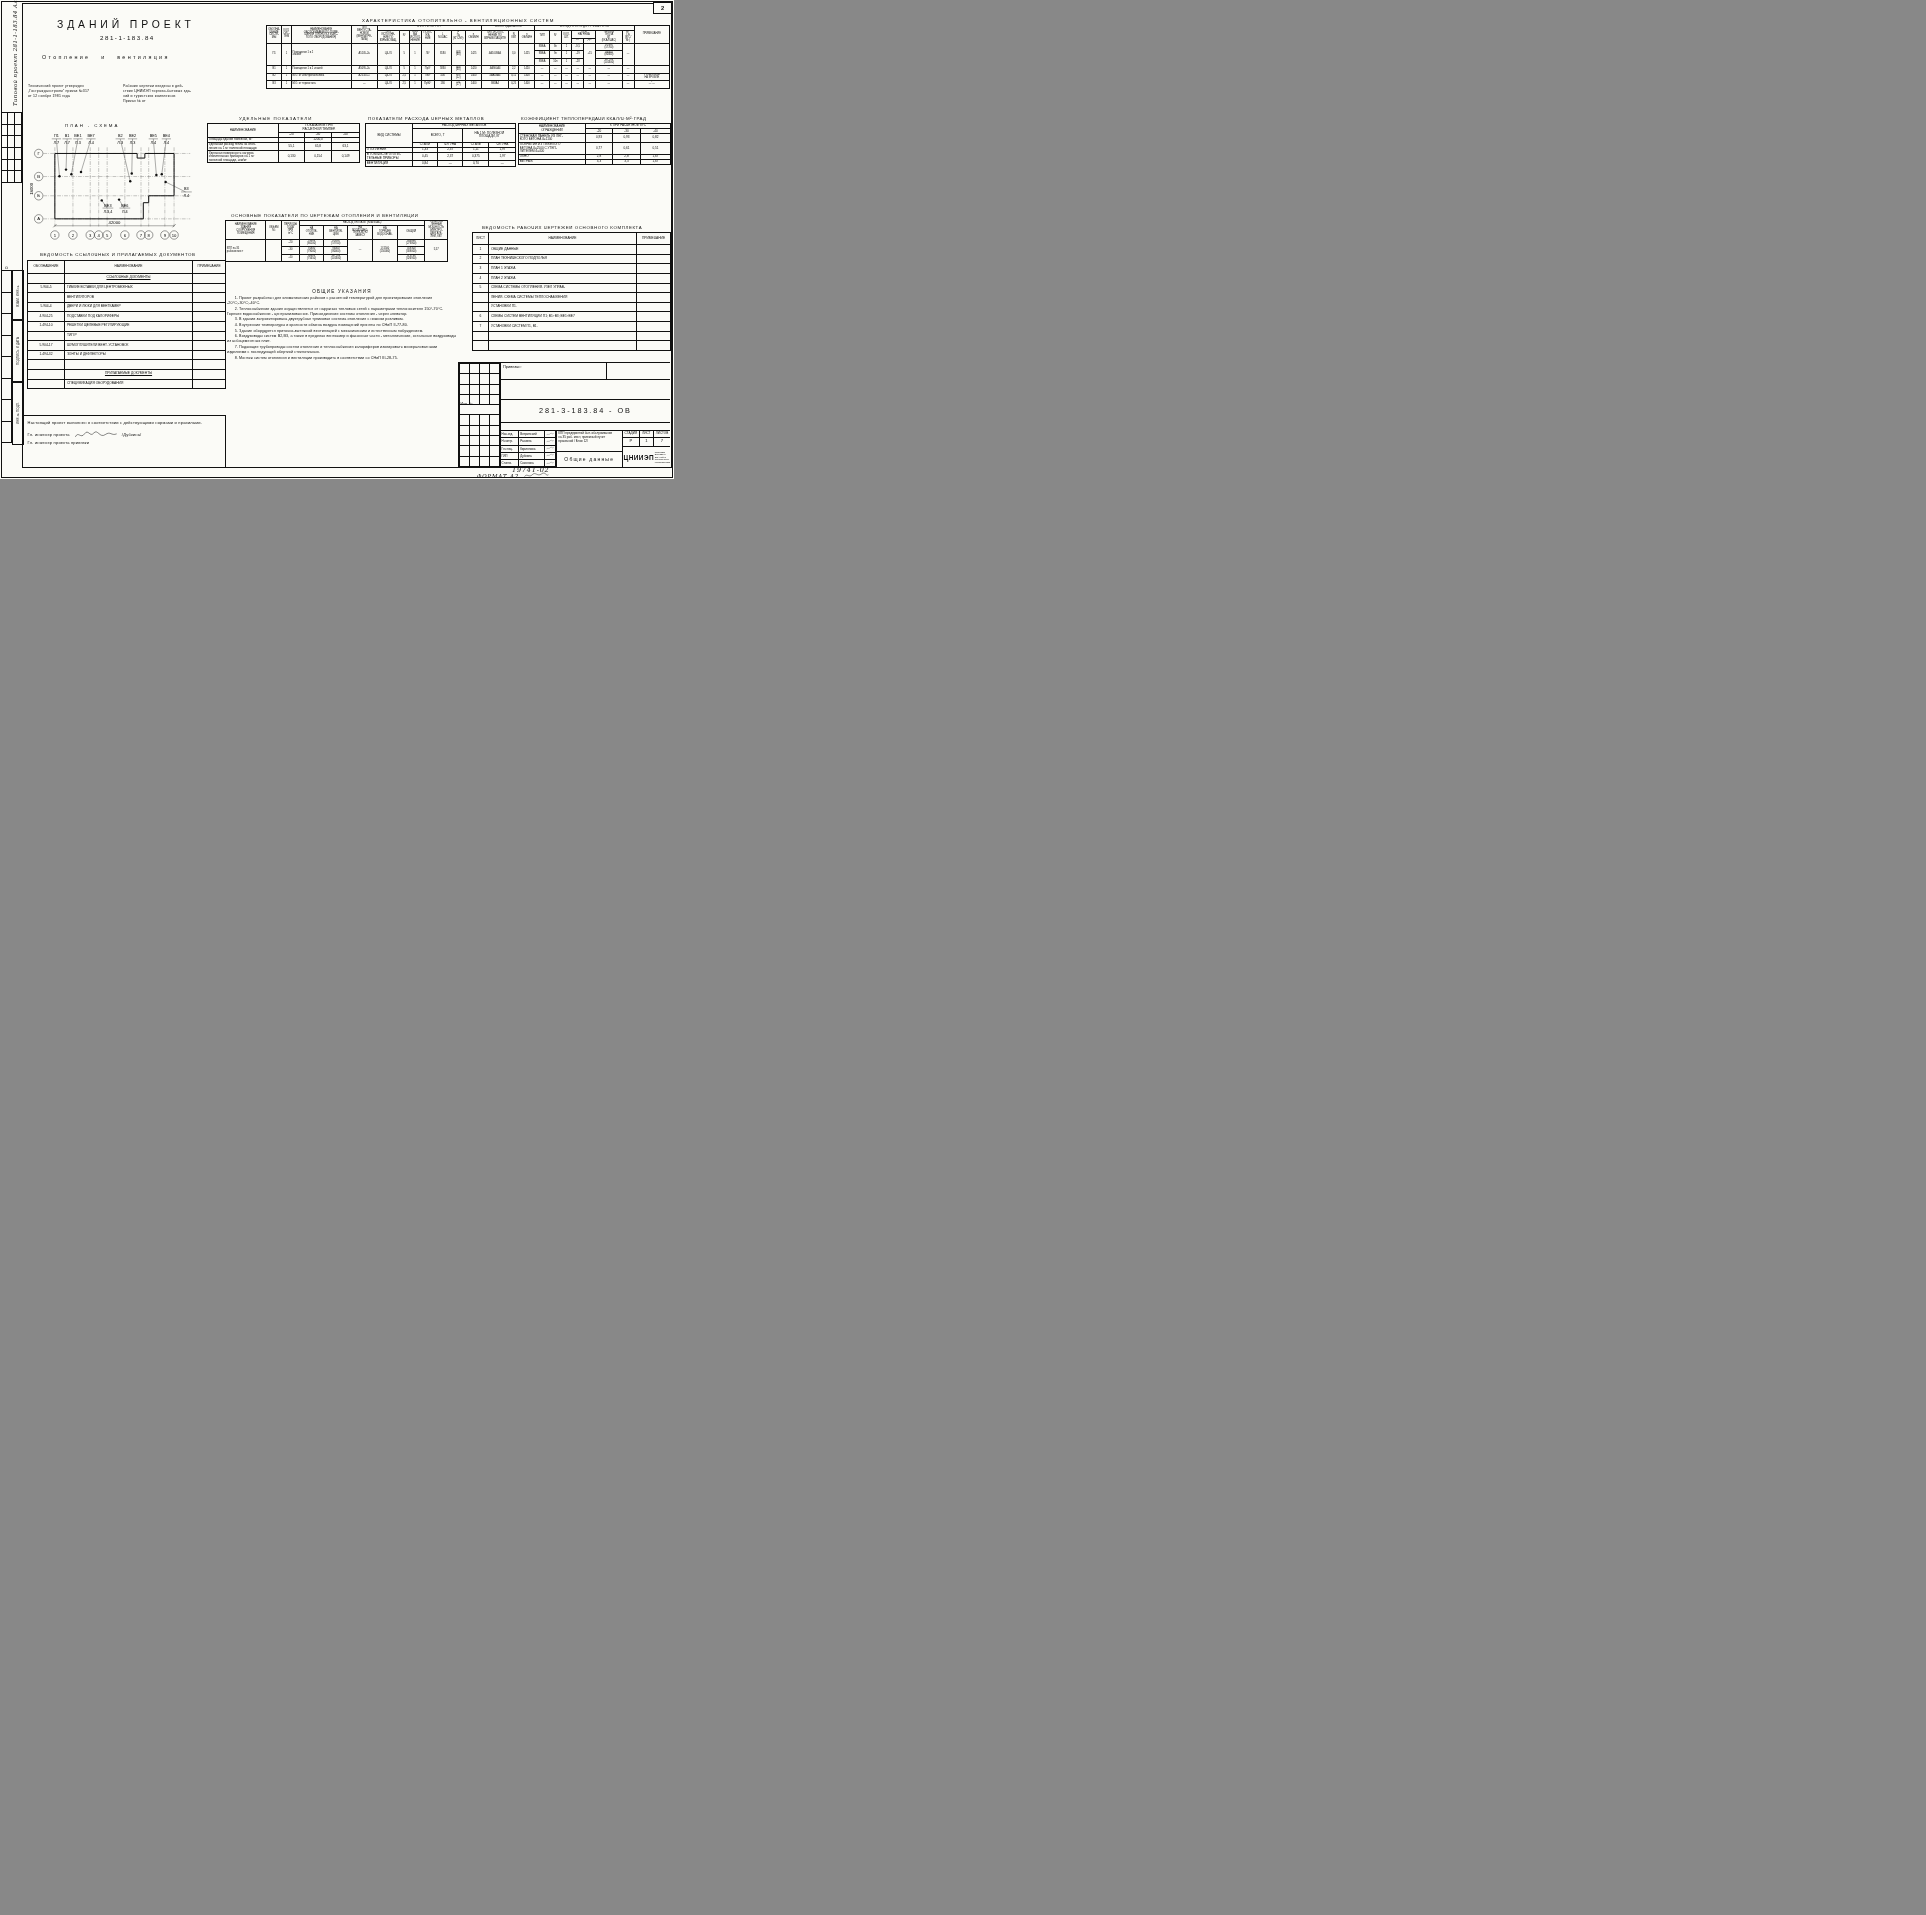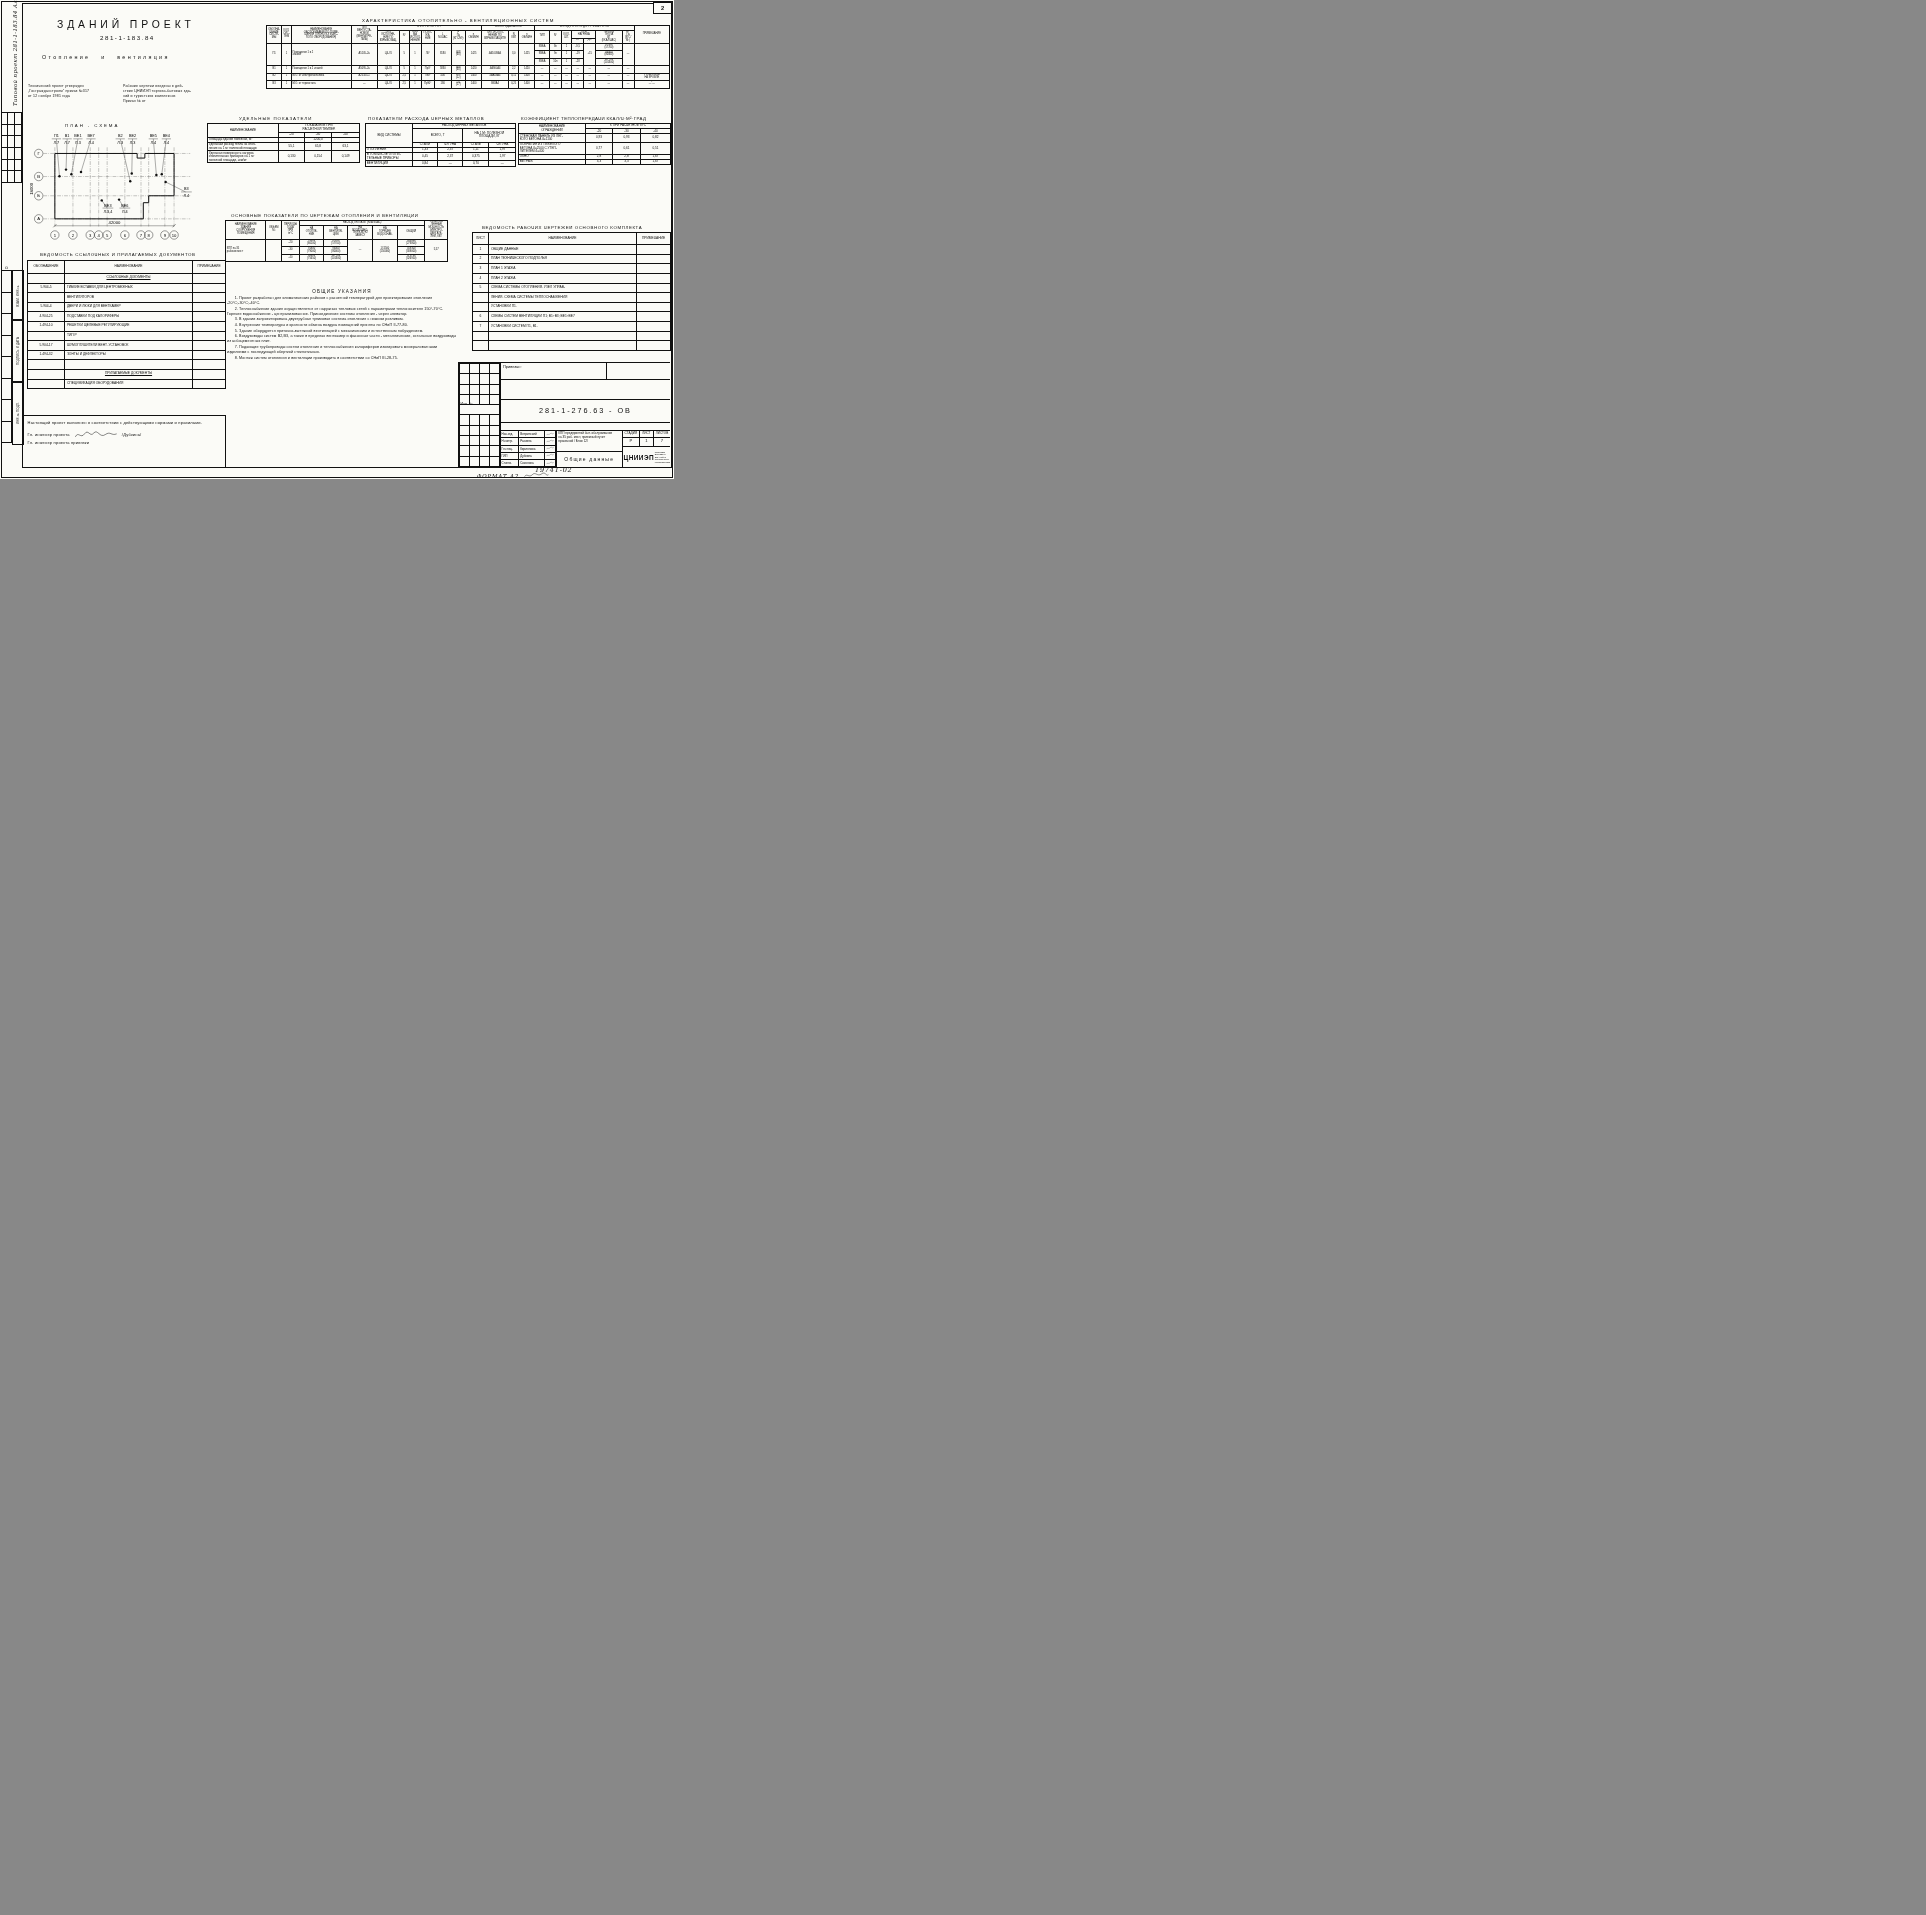--- a/index.html
+++ b/index.html
@@ -964,21 +964,21 @@
         </table>
       <div class="abs" style="left:1.5px;top:39px;font-size:3.5px;">Инв. №</div>
     </div>
     <div class="rarea">
       <div style="display:flex;height:16px;border-bottom:0.6px solid #111;">
         <div style="flex:1.6;border-right:0.6px solid #111;padding:1.2px 2.3px;font-size:3.9px;">Привязан:</div>
         <div style="flex:1;"></div>
       </div>
       <div style="height:19px;border-bottom:0.6px solid #111;"></div>
       <div style="height:21.6px;border-bottom:0.6px solid #111;display:flex;align-items:center;justify-content:center;
-                  font-size:7.3px;letter-spacing:1.9px;">281-1-276.63 - ОВ</div>
+                  font-size:7.3px;letter-spacing:1.9px;">281-3-183.84 - ОВ</div>
       <div style="height:7.7px;border-bottom:0.6px solid #111;"></div>
       <div style="flex:1;display:flex;">
 
         <div style="width:55px;border-right:0.6px solid #111;display:flex;flex-direction:column;">
           <div class="sigrow" style="flex:1">
               <div style="width:16px">Нач.отд.</div>
               <div style="width:23px">Вепринский</div>
               <div style="flex:1">
                 <svg width="11.6" height="4.6" viewBox="0 0 30 12">
                   <path d="M2,9 C6,1 10,11 15,4 S24,9 28,3" fill="none" stroke="#111" stroke-width="1"></path>
@@ -1047,21 +1047,21 @@
 БЫТОВЫХ
 ЗДАНИЙ И
 ТУРИСТСКИХ
 КОМПЛЕКСОВ</div>
           </div>
         </div>
       </div>
     </div>
   </div>
 
-  <div class="abs hand" style="left:535px;top:466px;font-size:6.5px;letter-spacing:0.8px;">19741-02</div>
+  <div class="abs hand" style="left:512px;top:466px;font-size:6.5px;letter-spacing:0.8px;">19741-02</div>
   <div class="abs" style="left:477px;top:472px;font-size:5px;letter-spacing:0.8px;display:flex;align-items:center;gap:3.9px;">
     <span class="hand" style="font-size:5.4px;">ФОРМАТ А2</span>
     <svg width="27" height="7" viewBox="0 0 70 18">
       <path d="M4,12 C10,2 16,16 24,7 S38,13 48,5 S60,12 66,7" fill="none" stroke="#111" stroke-width="1.2"></path>
     </svg>
   </div>
 </div>
 
 
 </body></html>

